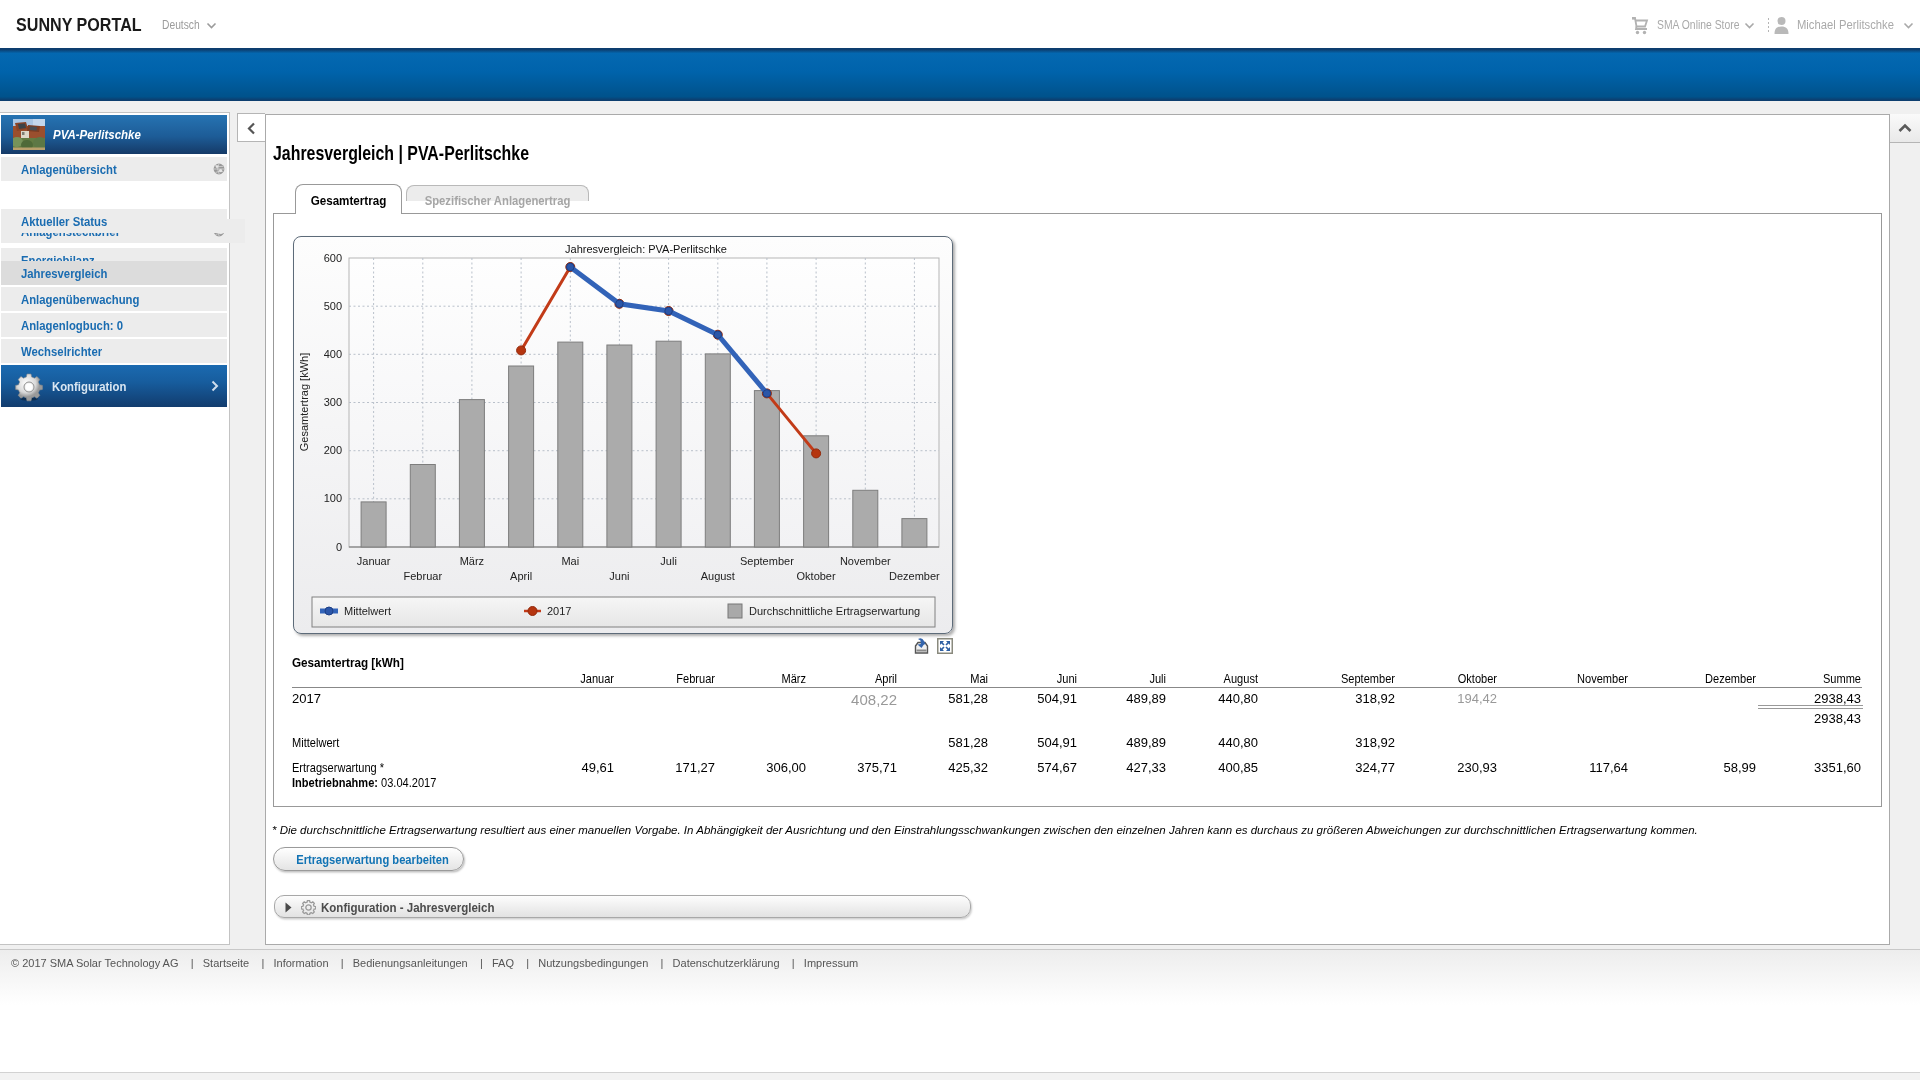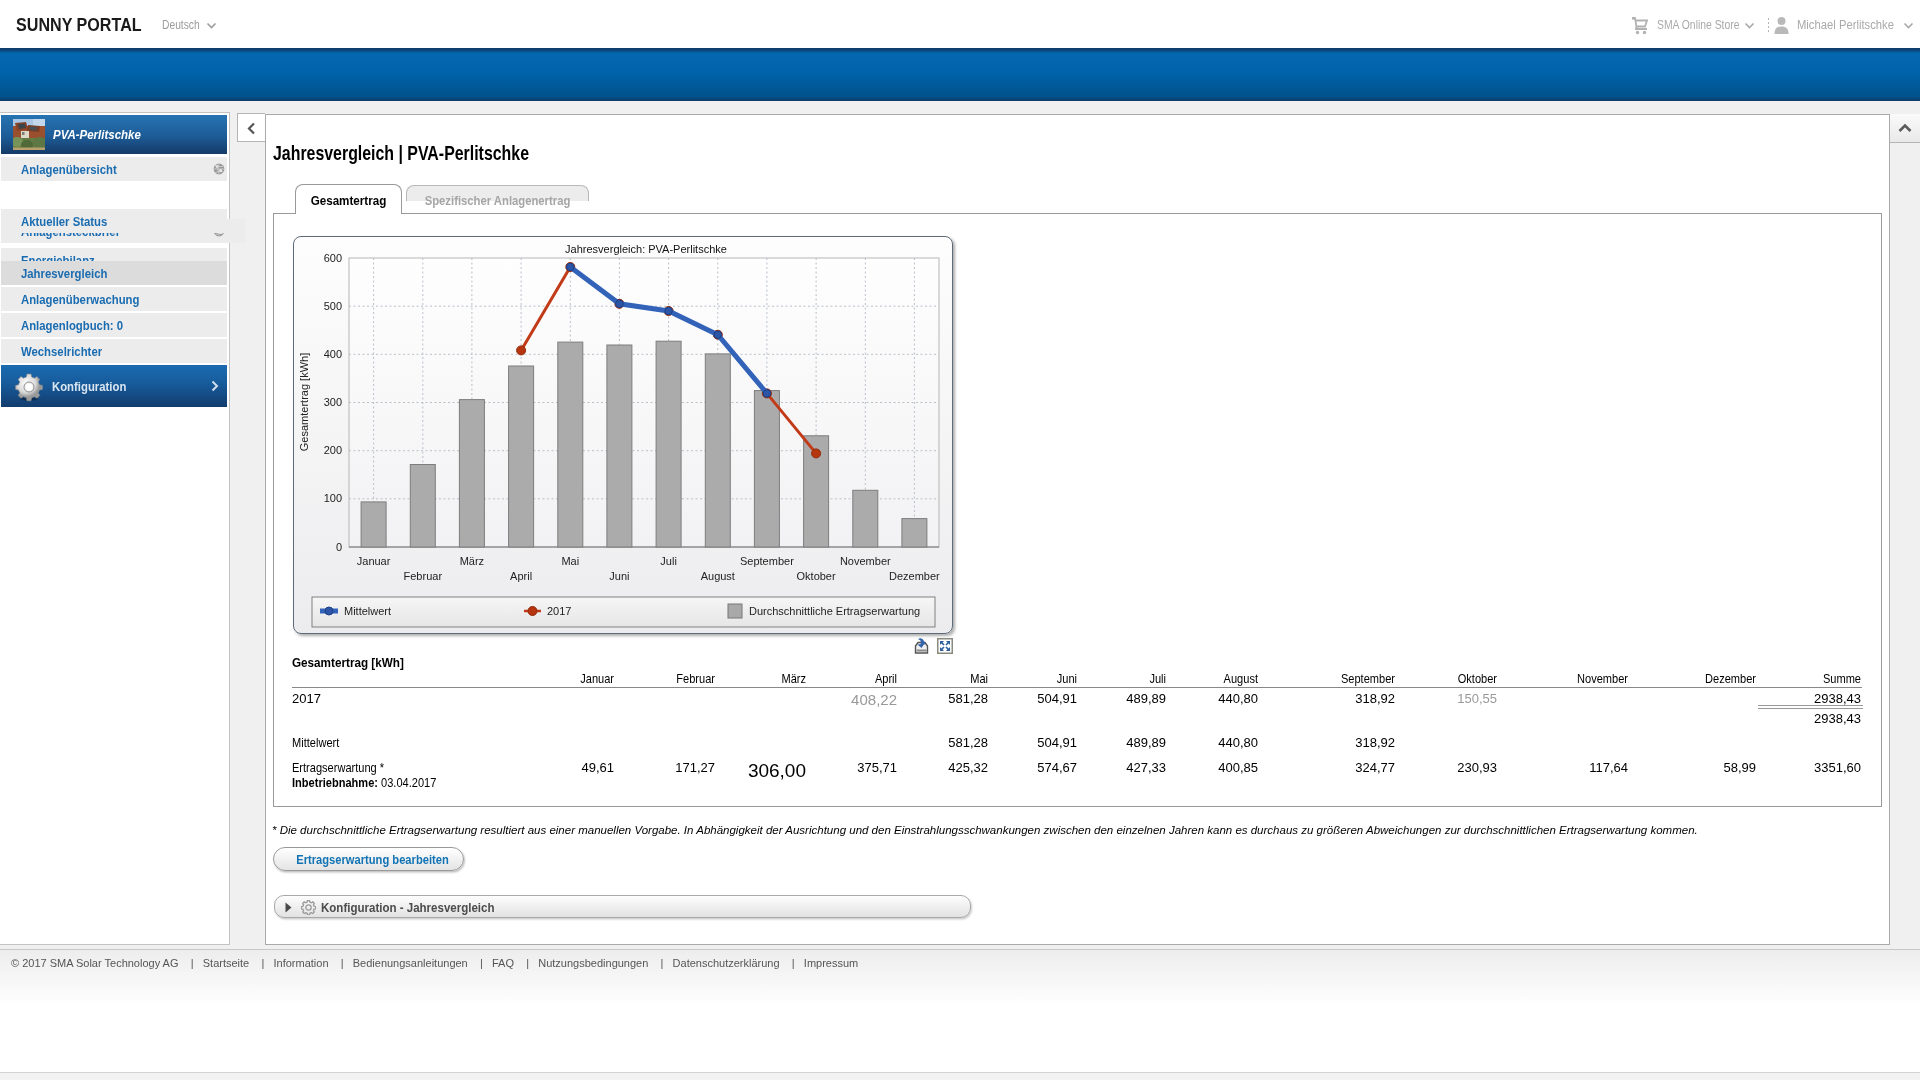--- a/index.html
+++ b/index.html
@@ -301,33 +301,33 @@
 <div class="t" style="left:1498px;top:671px;width:130px;text-align:right;font-size:13px;color:#000;transform:scaleX(0.85);transform-origin:right center;">November</div>
 <div class="t" style="left:1626px;top:671px;width:130px;text-align:right;font-size:13px;color:#000;transform:scaleX(0.85);transform-origin:right center;">Dezember</div>
 <div class="t" style="left:1731px;top:671px;width:130px;text-align:right;font-size:13px;color:#000;transform:scaleX(0.85);transform-origin:right center;">Summe</div>
 <div class="t" style="left:292px;top:691px;font-size:13px;color:#000;transform:scaleX(1);transform-origin:left center;">2017</div>
 <div class="t" style="left:767px;top:691px;width:130px;text-align:right;font-size:15px;color:#999;">408,22</div>
 <div class="t" style="left:858px;top:691px;width:130px;text-align:right;font-size:13px;color:#000;">581,28</div>
 <div class="t" style="left:947px;top:691px;width:130px;text-align:right;font-size:13px;color:#000;">504,91</div>
 <div class="t" style="left:1036px;top:691px;width:130px;text-align:right;font-size:13px;color:#000;">489,89</div>
 <div class="t" style="left:1128px;top:691px;width:130px;text-align:right;font-size:13px;color:#000;">440,80</div>
 <div class="t" style="left:1265px;top:691px;width:130px;text-align:right;font-size:13px;color:#000;">318,92</div>
-<div class="t" style="left:1367px;top:691px;width:130px;text-align:right;font-size:13px;color:#999;">150,55</div>
+<div class="t" style="left:1367px;top:691px;width:130px;text-align:right;font-size:13px;color:#999;">194,42</div>
 <div class="t" style="left:1731px;top:691px;width:130px;text-align:right;font-size:13px;color:#000;">2938,43</div>
 <div class="t" style="left:1731px;top:711px;width:130px;text-align:right;font-size:13px;color:#000;">2938,43</div>
 <div class="t" style="left:292px;top:735px;font-size:13px;color:#000;transform:scaleX(0.85);transform-origin:left center;">Mittelwert</div>
 <div class="t" style="left:858px;top:735px;width:130px;text-align:right;font-size:13px;color:#000;">581,28</div>
 <div class="t" style="left:947px;top:735px;width:130px;text-align:right;font-size:13px;color:#000;">504,91</div>
 <div class="t" style="left:1036px;top:735px;width:130px;text-align:right;font-size:13px;color:#000;">489,89</div>
 <div class="t" style="left:1128px;top:735px;width:130px;text-align:right;font-size:13px;color:#000;">440,80</div>
 <div class="t" style="left:1265px;top:735px;width:130px;text-align:right;font-size:13px;color:#000;">318,92</div>
 <div class="t" style="left:292px;top:760px;font-size:13px;color:#000;transform:scaleX(0.85);transform-origin:left center;">Ertragserwartung *</div>
 <div class="t" style="left:484px;top:760px;width:130px;text-align:right;font-size:13px;color:#000;">49,61</div>
 <div class="t" style="left:585px;top:760px;width:130px;text-align:right;font-size:13px;color:#000;">171,27</div>
-<div class="t" style="left:676px;top:760px;width:130px;text-align:right;font-size:19px;color:#000;">306,00</div>
+<div class="t" style="left:676px;top:760px;width:130px;text-align:right;font-size:13px;color:#000;">306,00</div>
 <div class="t" style="left:767px;top:760px;width:130px;text-align:right;font-size:13px;color:#000;">375,71</div>
 <div class="t" style="left:858px;top:760px;width:130px;text-align:right;font-size:13px;color:#000;">425,32</div>
 <div class="t" style="left:947px;top:760px;width:130px;text-align:right;font-size:13px;color:#000;">574,67</div>
 <div class="t" style="left:1036px;top:760px;width:130px;text-align:right;font-size:13px;color:#000;">427,33</div>
 <div class="t" style="left:1128px;top:760px;width:130px;text-align:right;font-size:13px;color:#000;">400,85</div>
 <div class="t" style="left:1265px;top:760px;width:130px;text-align:right;font-size:13px;color:#000;">324,77</div>
 <div class="t" style="left:1367px;top:760px;width:130px;text-align:right;font-size:13px;color:#000;">230,93</div>
 <div class="t" style="left:1498px;top:760px;width:130px;text-align:right;font-size:13px;color:#000;">117,64</div>
 <div class="t" style="left:1626px;top:760px;width:130px;text-align:right;font-size:13px;color:#000;">58,99</div>
 <div class="t" style="left:1731px;top:760px;width:130px;text-align:right;font-size:13px;color:#000;">3351,60</div>

